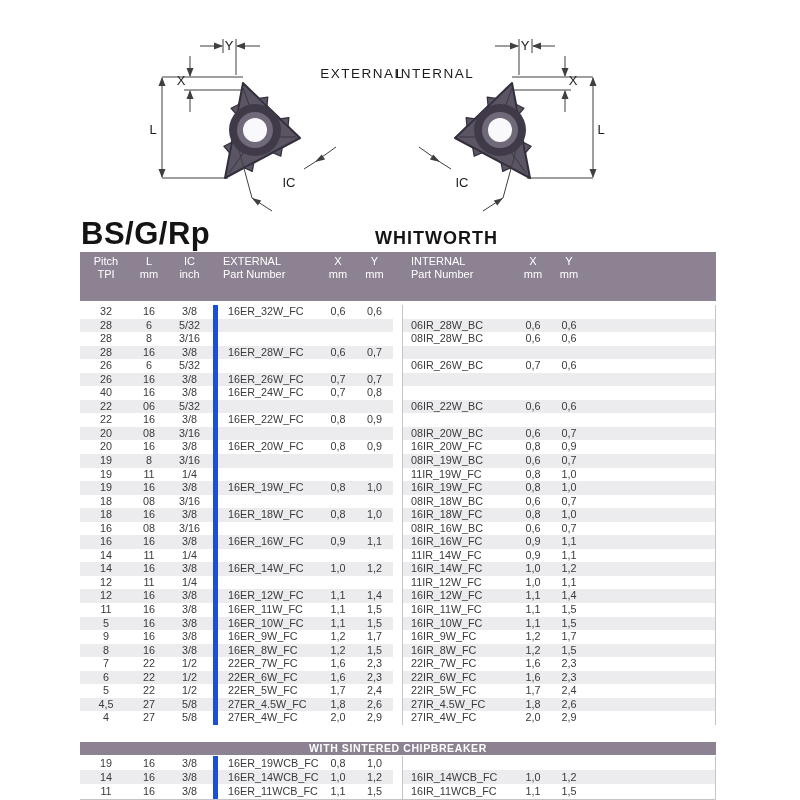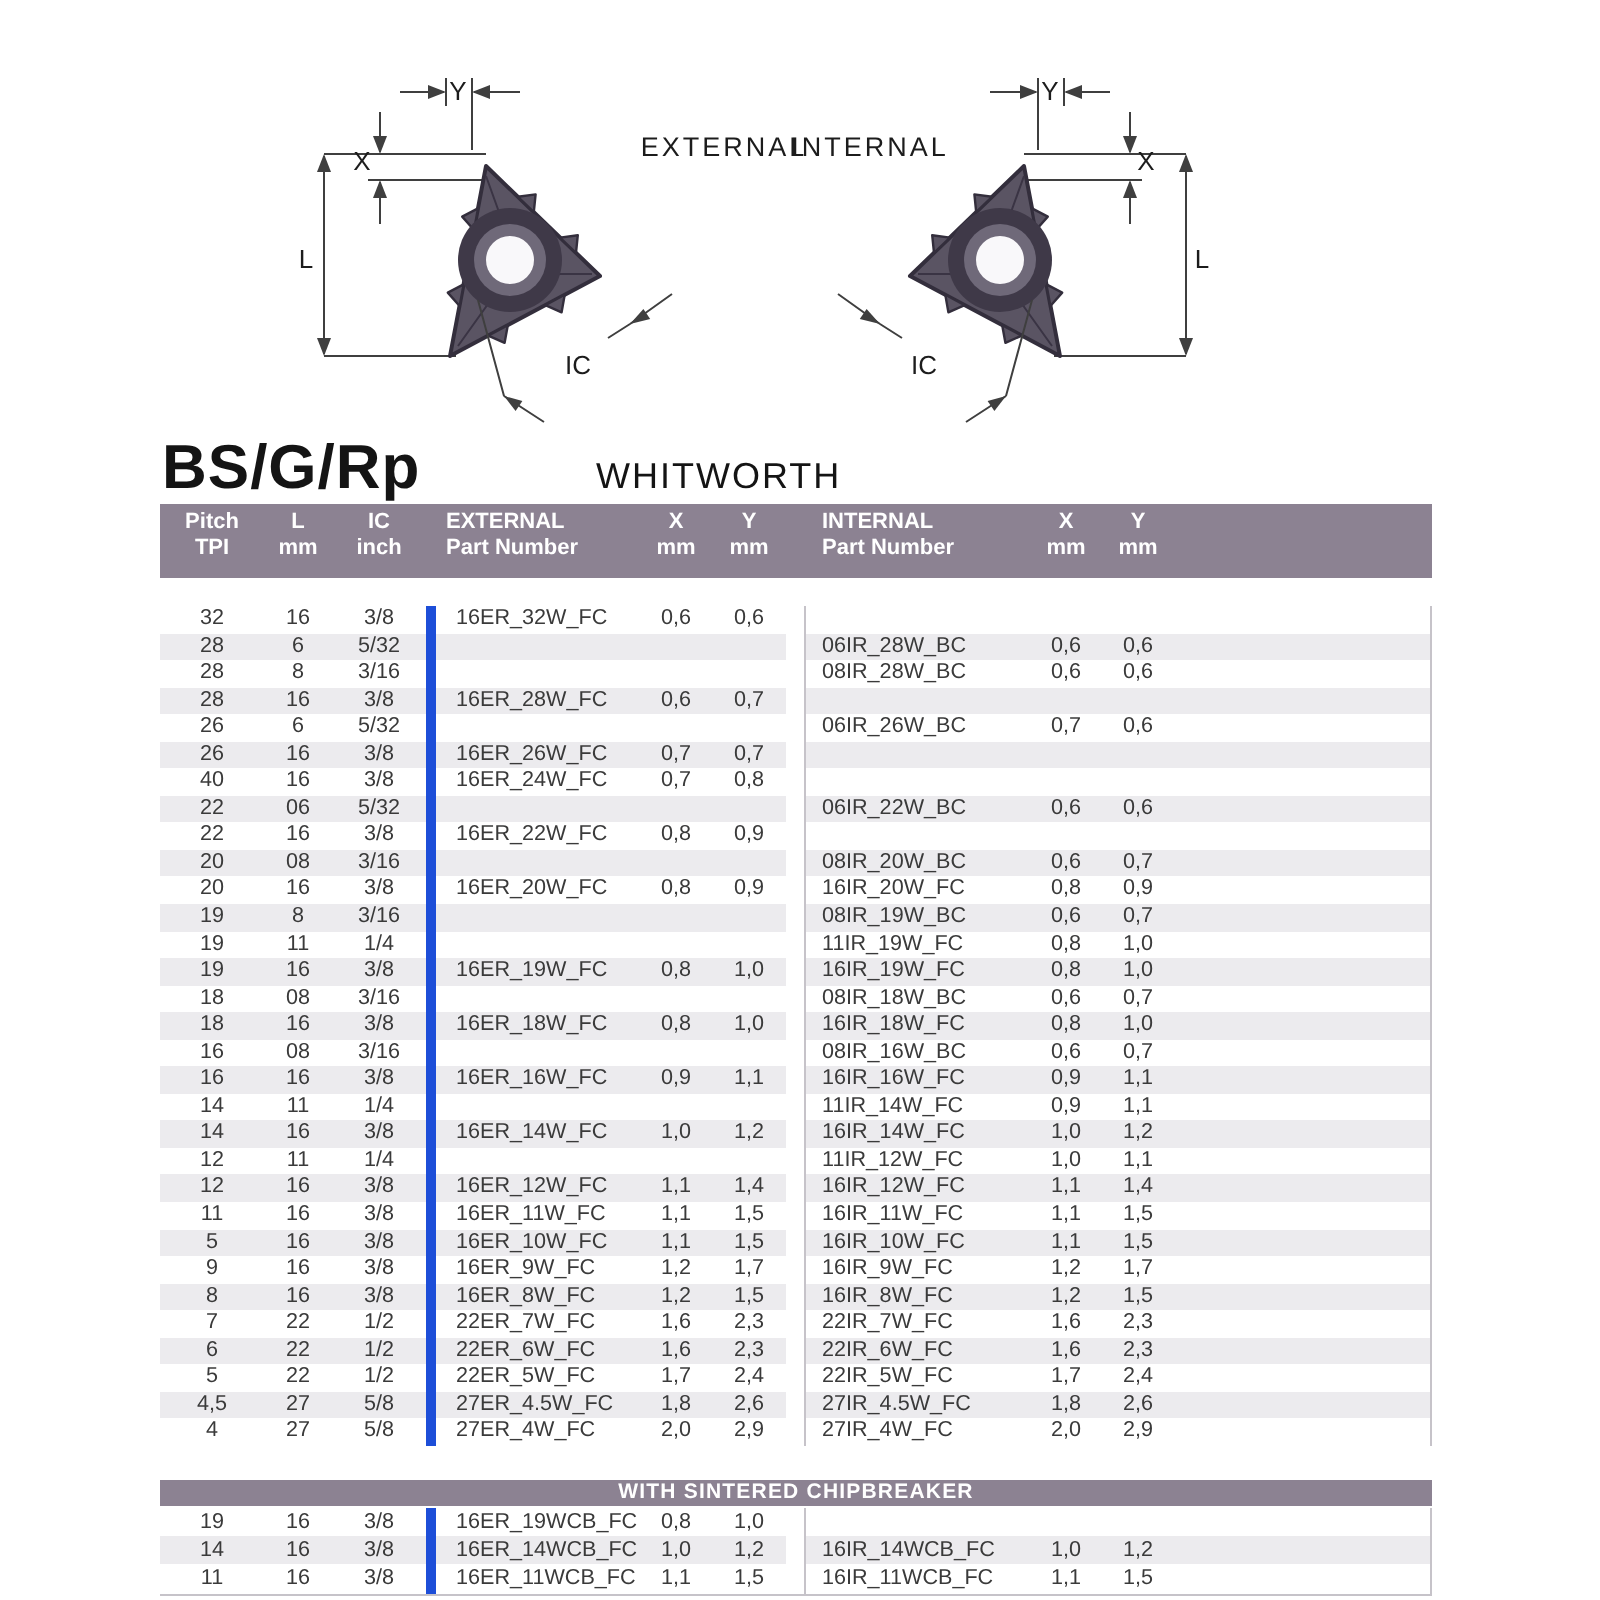--- a/index.html
+++ b/index.html
@@ -1,45 +1,45 @@
 <!DOCTYPE html>
 <html><head>
 <meta charset="utf-8">
 <style>
   html,body{margin:0;padding:0;background:#fff;}
   #page{position:relative;width:800px;height:800px;background:#ffffff;overflow:hidden;
         font-family:"Liberation Sans",sans-serif;color:#333;}
   .abs{position:absolute;}
   
   #title{left:81px;top:216px;font-size:31px;font-weight:700;color:#141414;letter-spacing:.5px;text-align:center;}
-  #subtitle{left:298px;top:228px;width:200px;text-align:left;font-size:18px;font-weight:400;
+  #subtitle{left:298px;top:228px;width:200px;text-align:right;font-size:18px;font-weight:700;
             color:#141414;letter-spacing:1px;}
   
   #table-wrap{left:80px;top:252px;width:636px;}
-  .thead{display:flex;background:#8c8292;color:#fff;font-weight:700;font-size:11px;
-         line-height:13px;padding:3px 0 8px 0;}
+  .thead{display:flex;background:#8c8292;color:#fff;font-weight:400;font-size:11px;
+         line-height:13px;padding:3px 0 20px 0;}
   .thead .hcell{box-sizing:border-box;}
   .hcell span{display:block;}
   .row{display:flex;height:13.55px;line-height:13.6px;font-size:10.8px;color:#3a3a3a;}
   #rows-cb .row{height:14.2px;line-height:14.2px;}
   .row.alt{background:#ecebee;}
   .cell{box-sizing:border-box;white-space:nowrap;overflow:hidden;}
   .c-pitch{width:52px;text-align:center;}
   .c-l{width:34px;text-align:center;}
   .c-ic{width:47px;text-align:center;}
   .c-extpn{width:107px;text-align:left;padding-left:10px;border-left:5px solid #1d4ed8;}
   .c-x1{width:36px;text-align:center;}
   .c-y1{width:37px;text-align:center;}
   .gapcol{width:10px;background:#fff;border-right:1px solid #c6c3c9;}
   .c-intpn{width:112px;text-align:left;padding-left:8px;}
   .c-x2{width:36px;text-align:center;}
   .c-y2{width:36px;text-align:center;}
   .filler{flex:1;border-right:1px solid #c6c3c9;}
   .thead .c-extpn,.thead .gapcol,.thead .filler{border:none;background:transparent;}
-  #rows-main{margin-top:14px;}
+  #rows-main{margin-top:4px;}
   #banner{margin-top:17px;height:13px;line-height:13px;background:#8c8292;color:#fff;
           font-size:10.5px;font-weight:700;text-align:center;letter-spacing:.6px;}
   #rows-cb{margin-top:1px;border-bottom:1px solid #c6c3c9;}
   
   svg{overflow:visible;}
   svg text{font-family:"Liberation Sans",sans-serif;fill:#1c1c1c;font-size:13px;}
   svg text.section{font-size:13.5px;letter-spacing:1.5px;}
   .dim{stroke:#3f3f3f;stroke-width:1;fill:none;}
   .arr{fill:#3f3f3f;stroke:none;}
   .body-shape{fill:#5a5463;stroke:#332e3c;stroke-width:2;stroke-linejoin:round;}

